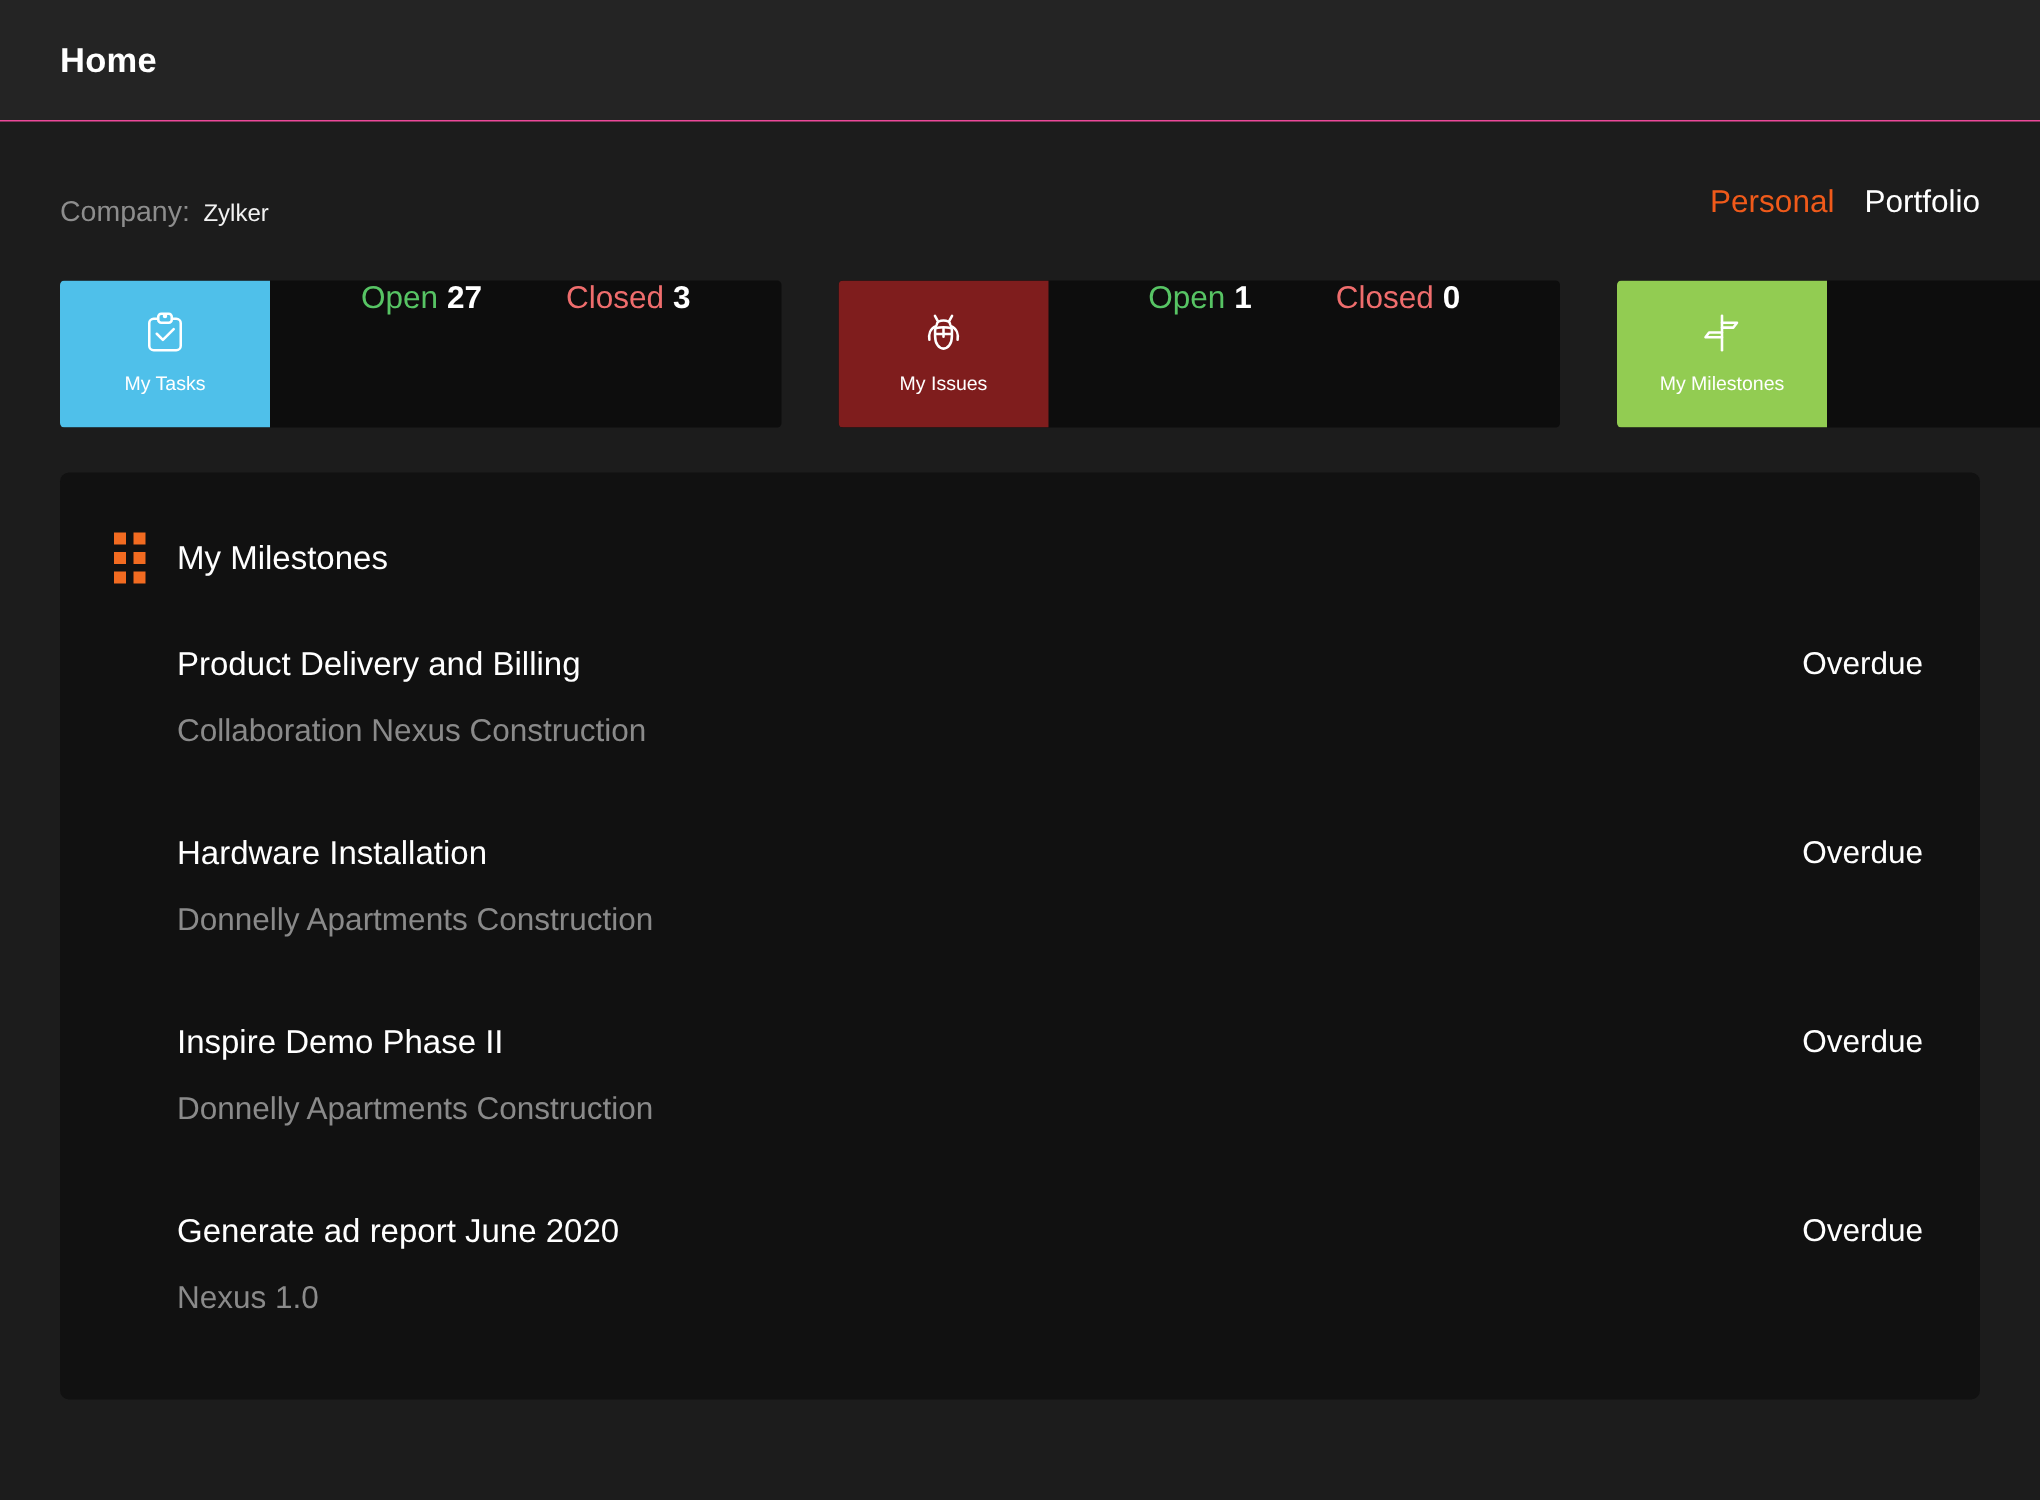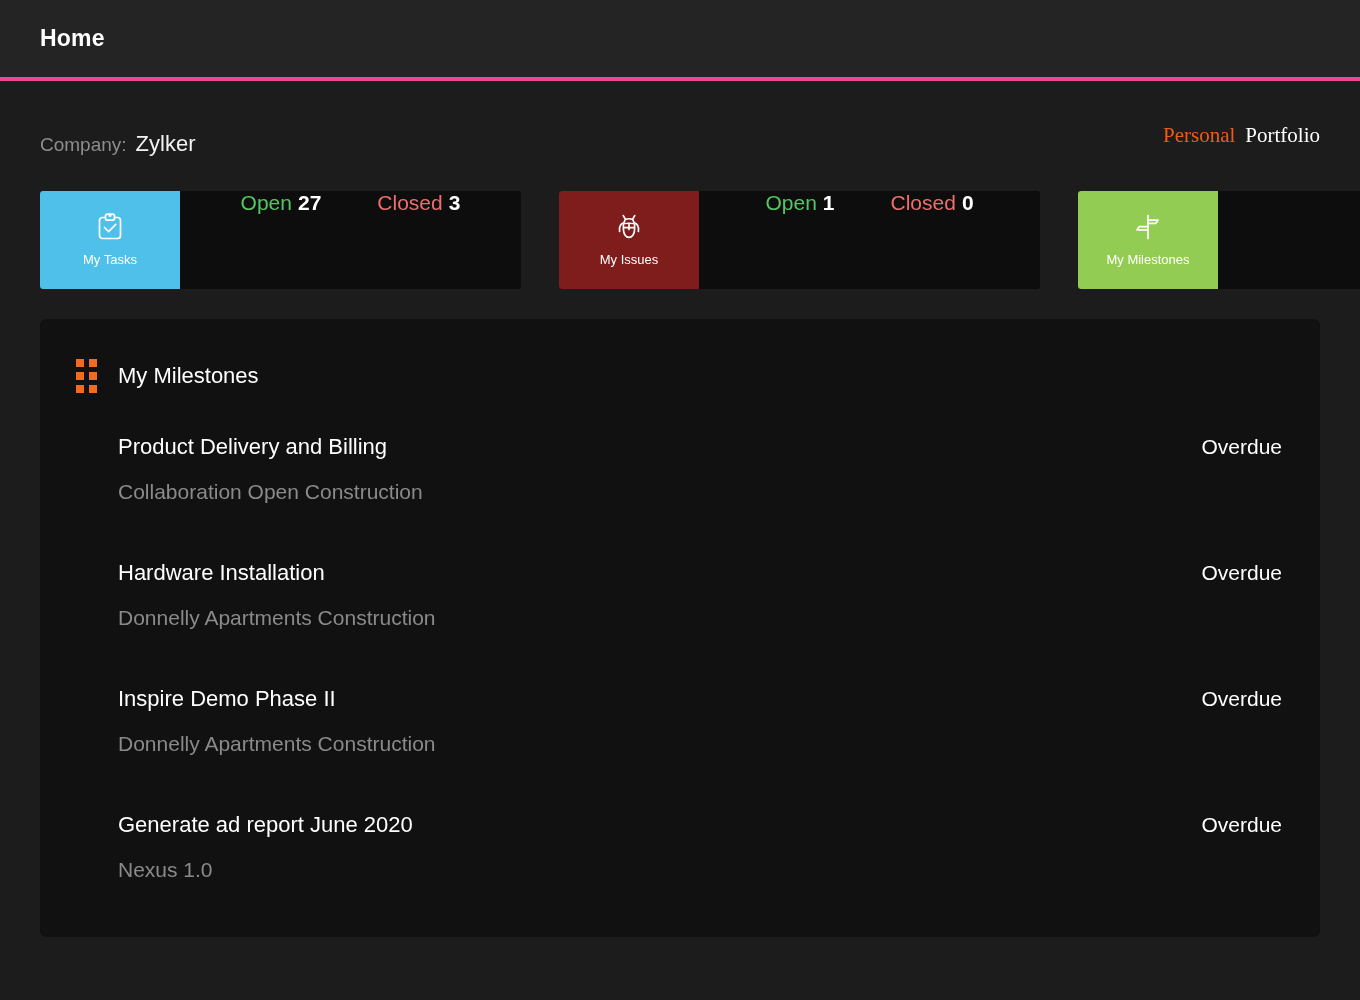--- a/index.html
+++ b/index.html
@@ -9,21 +9,21 @@
     height: 1000px;
     background: #1c1c1c;
     font-family: "Liberation Sans", sans-serif;
     overflow: hidden;
   }
 
   
   .topbar {
     height: 81px;
     background: #242424;
-    border-bottom: 4px solid #ec4899;
+    border-bottom: 1px solid #ec4899;
     display: flex;
     align-items: center;
     padding: 0 40px;
   }
   .topbar-title {
     color: #ffffff;
     font-size: 23px;
     font-weight: bold;
     letter-spacing: .2px;
   }
@@ -54,28 +54,27 @@
     display: flex;
     align-items: baseline;
     gap: 9px;
   }
   .company-label {
     color: #8d8d8d;
     font-size: 19px;
   }
   .company-value {
     color: #f2f2f2;
-    font-size: 22px;
+    font-size: 16px;
   }
   .nav-links {
     display: flex;
     align-items: center;
-    gap: 10px;
+    gap: 20px;
     padding-top: 6px;
-    font-family: Liberation Serif, serif;
   }
   .nav-link {
     font-size: 21px;
     color: #ffffff;
     cursor: pointer;
     white-space: nowrap;
   }
   .nav-link.active { color: #f05a1a; }
 
   
@@ -295,21 +294,21 @@
           <i></i>
       </span>
       <span class="panel-title">My Milestones</span>
     </div>
 
     <div class="ms-list">
 
       <div class="ms-row">
         <div class="ms-left">
           <div class="ms-name">Product Delivery and Billing</div>
-          <div class="ms-project">Collaboration Open Construction</div>
+          <div class="ms-project">Collaboration Nexus Construction</div>
         </div>
         <div class="ms-status">Overdue</div>
       </div>
 
       <div class="ms-row">
         <div class="ms-left">
           <div class="ms-name">Hardware Installation</div>
           <div class="ms-project">Donnelly Apartments Construction</div>
         </div>
         <div class="ms-status">Overdue</div>

